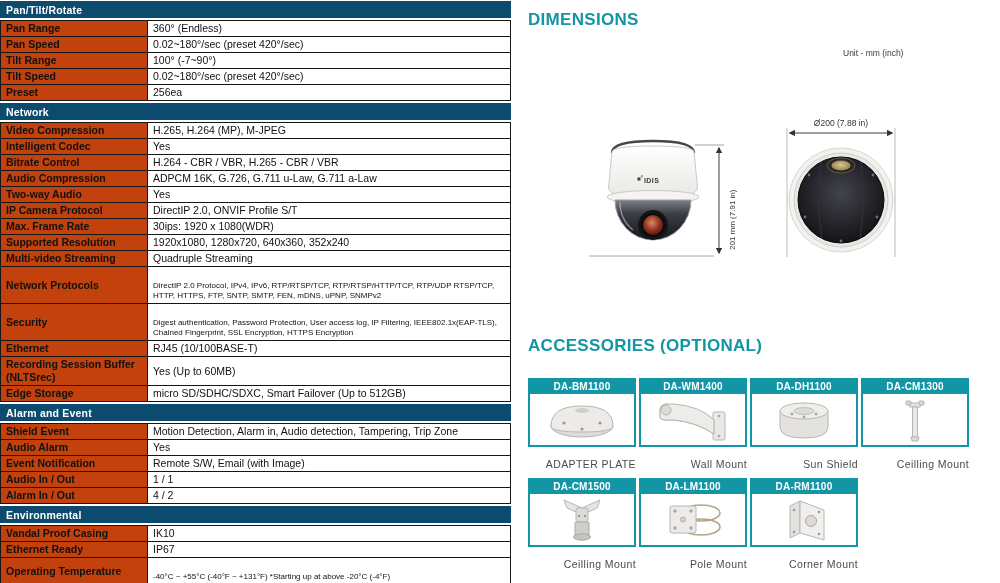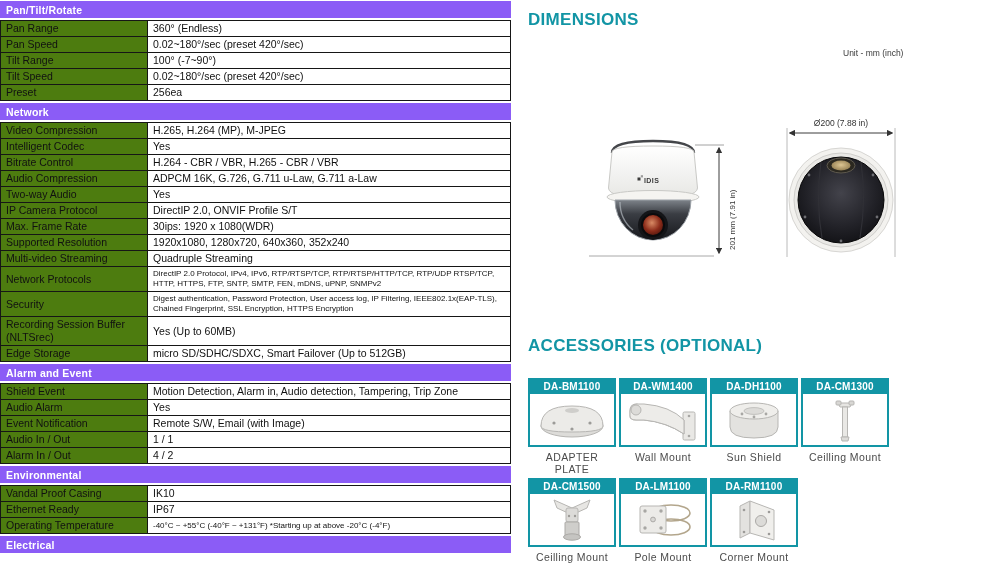--- a/index.html
+++ b/index.html
@@ -3,53 +3,53 @@
 <meta charset="utf-8">
 <style>
   html,body{margin:0;padding:0;}
   body{
     width:1000px;height:583px;position:relative;overflow:hidden;background:#fff;
     font-family:"Liberation Sans", sans-serif;color:#111;
   }
   
   .spec{position:absolute;left:0;top:0;width:511px;}
   .sec-bar{
-    background:#8b5cf6;color:#fff;font-weight:700;font-size:10.5px;letter-spacing:.2px;
+    background:#0c4a6e;color:#fff;font-weight:700;font-size:10.5px;letter-spacing:.2px;
     padding:3px 6px 2px;margin:2px 0;height:12px;line-height:12px;
   }
   .spec .sec-bar:first-child{margin-top:1px;}
   .spec table{width:100%;border-collapse:collapse;table-layout:fixed;}
   .spec td{
     border:1px solid #161616;padding:1px 5px;font-size:10.5px;line-height:13px;
     vertical-align:middle;word-wrap:break-word;
   }
-  .spec td.lbl{background:#4d7c0f;font-weight:400;width:136px;}
-  .spec td.sm{font-size:8px;line-height:10px;padding-top:2px;padding-bottom:2px;}
+  .spec td.lbl{background:#c2410c;font-weight:700;width:136px;}
+  .spec td.sm{font-size:8px;line-height:10px;padding-top:14px;padding-bottom:2px;}
   
   .h1{position:absolute;color:#1295a5;font-weight:700;font-size:17px;letter-spacing:.3px;}
   #dim-heading{left:528px;top:10px;}
   #acc-heading{left:528px;top:336px;}
   .unit-note{position:absolute;left:843px;top:48px;font-size:8.5px;color:#3a3a3a;}
   .cam{position:absolute;}
   #cam-side{left:583px;top:127px;}
   #cam-bottom{left:779px;top:109px;}
   
   .cards{position:absolute;display:flex;gap:3px;}
   #cards-row-1{left:528px;top:378px;}
   #cards-row-2{left:528px;top:478px;}
-  .card{width:88px;}
+  .card{width:108px;}
   .card-h{
     background:#1295a5;color:#fff;font-size:10px;font-weight:700;text-align:center;
     height:13px;line-height:13px;padding:2px 0 1px;letter-spacing:.2px;
   }
   .card-b{
     border:2px solid #1295a5;border-top:0;background:#fff;height:53px;box-sizing:border-box;
     display:flex;align-items:center;justify-content:center;
   }
-  .card-c{text-align:center;font-size:10.5px;color:#4b4b4b;letter-spacing:.4px;margin-top:4px;}
+  .card-c{text-align:right;font-size:10.5px;color:#4b4b4b;letter-spacing:.4px;margin-top:11px;}
 </style>
 </head>
 <body>
 
 <div class="spec">
 
   <div class="sec-bar">Pan/Tilt/Rotate</div>
   <table>
     <tbody>
         <tr>
@@ -114,20 +114,24 @@
           <td class="lbl">Multi-video Streaming</td>
           <td>Quadruple Streaming</td>
         </tr>
     <tr>
           <td class="lbl">Network Protocols</td>
           <td class="sm">DirectIP 2.0 Protocol, IPv4, IPv6, RTP/RTSP/TCP, RTP/RTSP/HTTP/TCP, RTP/UDP RTSP/TCP, HTTP, HTTPS, FTP, SNTP, SMTP, FEN, mDNS, uPNP, SNMPv2</td>
         </tr>
     <tr>
           <td class="lbl">Security</td>
           <td class="sm">Digest authentication, Password Protection, User access log, IP Filtering, IEEE802.1x(EAP-TLS), Chained Fingerprint, SSL Encryption, HTTPS Encryption</td>
+        </tr>
+    <tr>
+          <td class="lbl">Ethernet</td>
+          <td>RJ45 (10/100BASE-T)</td>
         </tr>
     <tr>
           <td class="lbl">Recording Session Buffer (NLTSrec)</td>
           <td>Yes (Up to 60MB)</td>
         </tr>
     <tr>
           <td class="lbl">Edge Storage</td>
           <td>micro SD/SDHC/SDXC, Smart Failover (Up to 512GB)</td>
         </tr>
   </tbody>

